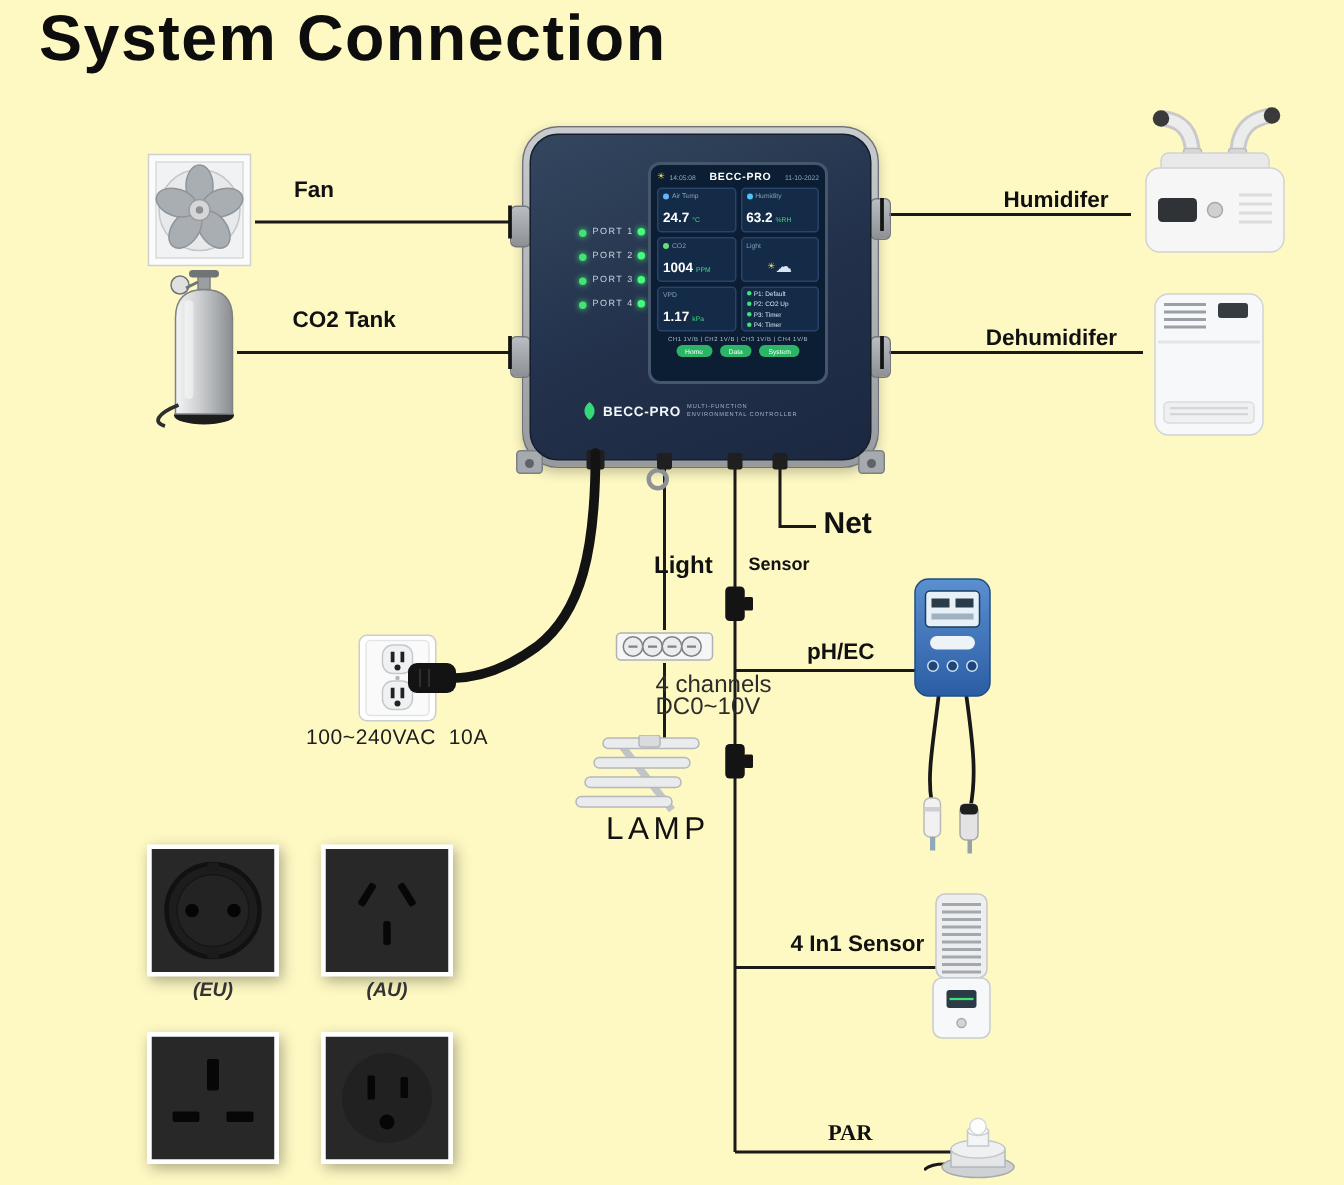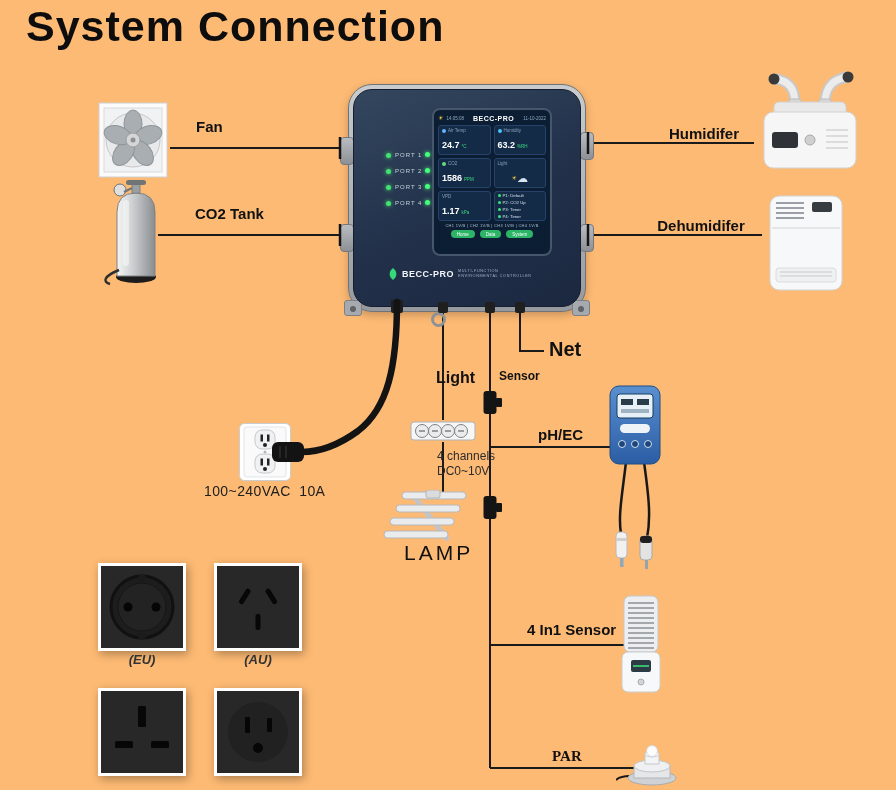--- a/index.html
+++ b/index.html
@@ -1,18 +1,18 @@
 <!DOCTYPE html>
 <html><head>
 <meta charset="utf-8">
 <style>
   * { margin:0; padding:0; box-sizing:border-box; }
   html,body { background:#ffffff; }
   body { font-family:"Liberation Sans", sans-serif; }
-  .canvas { position:relative; width:896px; height:790px; background:#fdba74; overflow:hidden; }
+  .canvas { position:relative; width:896px; height:790px; background:#fef9c3; overflow:hidden; }
 
   .title { position:absolute; left:26px; top:2px; font-size:43px; line-height:48px;
            font-weight:800; letter-spacing:1px; color:#0d0d0d; z-index:5; }
 
   svg.layer { position:absolute; left:0; top:0; }
   .wires   { z-index:1; }
   .toplayer{ z-index:6; pointer-events:none; }
 
   .dev { position:absolute; z-index:2; }
   .lbl { position:absolute; z-index:4; font-weight:700; font-size:15px; color:#111; white-space:nowrap; }
@@ -20,21 +20,21 @@
   .lbl-co2     { left:195px; top:205px; }
   .lbl-hum     { left:655px; top:125px; width:84px; text-align:right; }
   .lbl-dehum   { left:650px; top:217px; width:102px; text-align:center; }
   .lbl-net     { left:549px; top:338px; font-size:20px; }
   .lbl-light   { left:436px; top:369px; font-size:16px; }
   .lbl-sensor  { left:499px; top:369px; font-size:12px; }
   .lbl-phec    { left:538px; top:426px; }
   .lbl-4in1    { left:527px; top:621px; }
   .lbl-par     { left:552px; top:748px;font-family:Liberation Serif, serif; }
   .lbl-lamp    { left:404px; top:541px; font-weight:500; letter-spacing:3px; font-size:21px; }
-  .lbl-channels{ left:437px; top:449px; font-weight:400; font-size:12px; color:#2c2c2c; line-height:15px; }
+  .lbl-channels{ left:437px; top:449px; font-weight:400; font-size:16px; color:#2c2c2c; line-height:15px; }
   .lbl-power   { left:204px; top:483px; font-weight:400; font-size:14px; color:#1d1d1d; letter-spacing:.4px; }
   .lbl-eu, .lbl-au { font-style:italic; font-size:13px; color:#333; width:88px; text-align:center; top:652px; }
   .lbl-eu { left:98px; } .lbl-au { left:214px; }
 
   
   .controller { position:absolute; left:348px; top:84px; width:238px; height:228px; z-index:3;
                 background:linear-gradient(#c9ccce,#969a9e); border:1px solid #6f7377;
                 border-radius:24px; box-shadow:0 3px 8px rgba(0,0,0,.22); }
   .ctrl-ear { position:absolute; width:14px; height:28px; background:linear-gradient(#b9bdc1,#8d9195);
               border:1px solid #75797d; border-radius:4px; z-index:0; }
@@ -342,21 +342,21 @@
                 <i class="icn icn-hum"></i>
                 <span>Humidity</span>
               </div>
             <div class="t-val"><b>63.2</b><em>%RH</em></div>
           </div>
           <div class="tile">
             <div class="t-label">
                 <i class="icn icn-co2"></i>
                 <span>CO2</span>
               </div>
-            <div class="t-val"><b>1586</b><em>PPM</em></div>
+            <div class="t-val"><b>1004</b><em>PPM</em></div>
           </div>
           <div class="tile">
             <div class="t-label">
                 <span>Light</span>
               </div>
             <div class="cloud"><span class="minisun">☀</span><span>☁</span></div>
           </div>
           <div class="tile">
             <div class="t-label">
                 <span>VPD</span>

